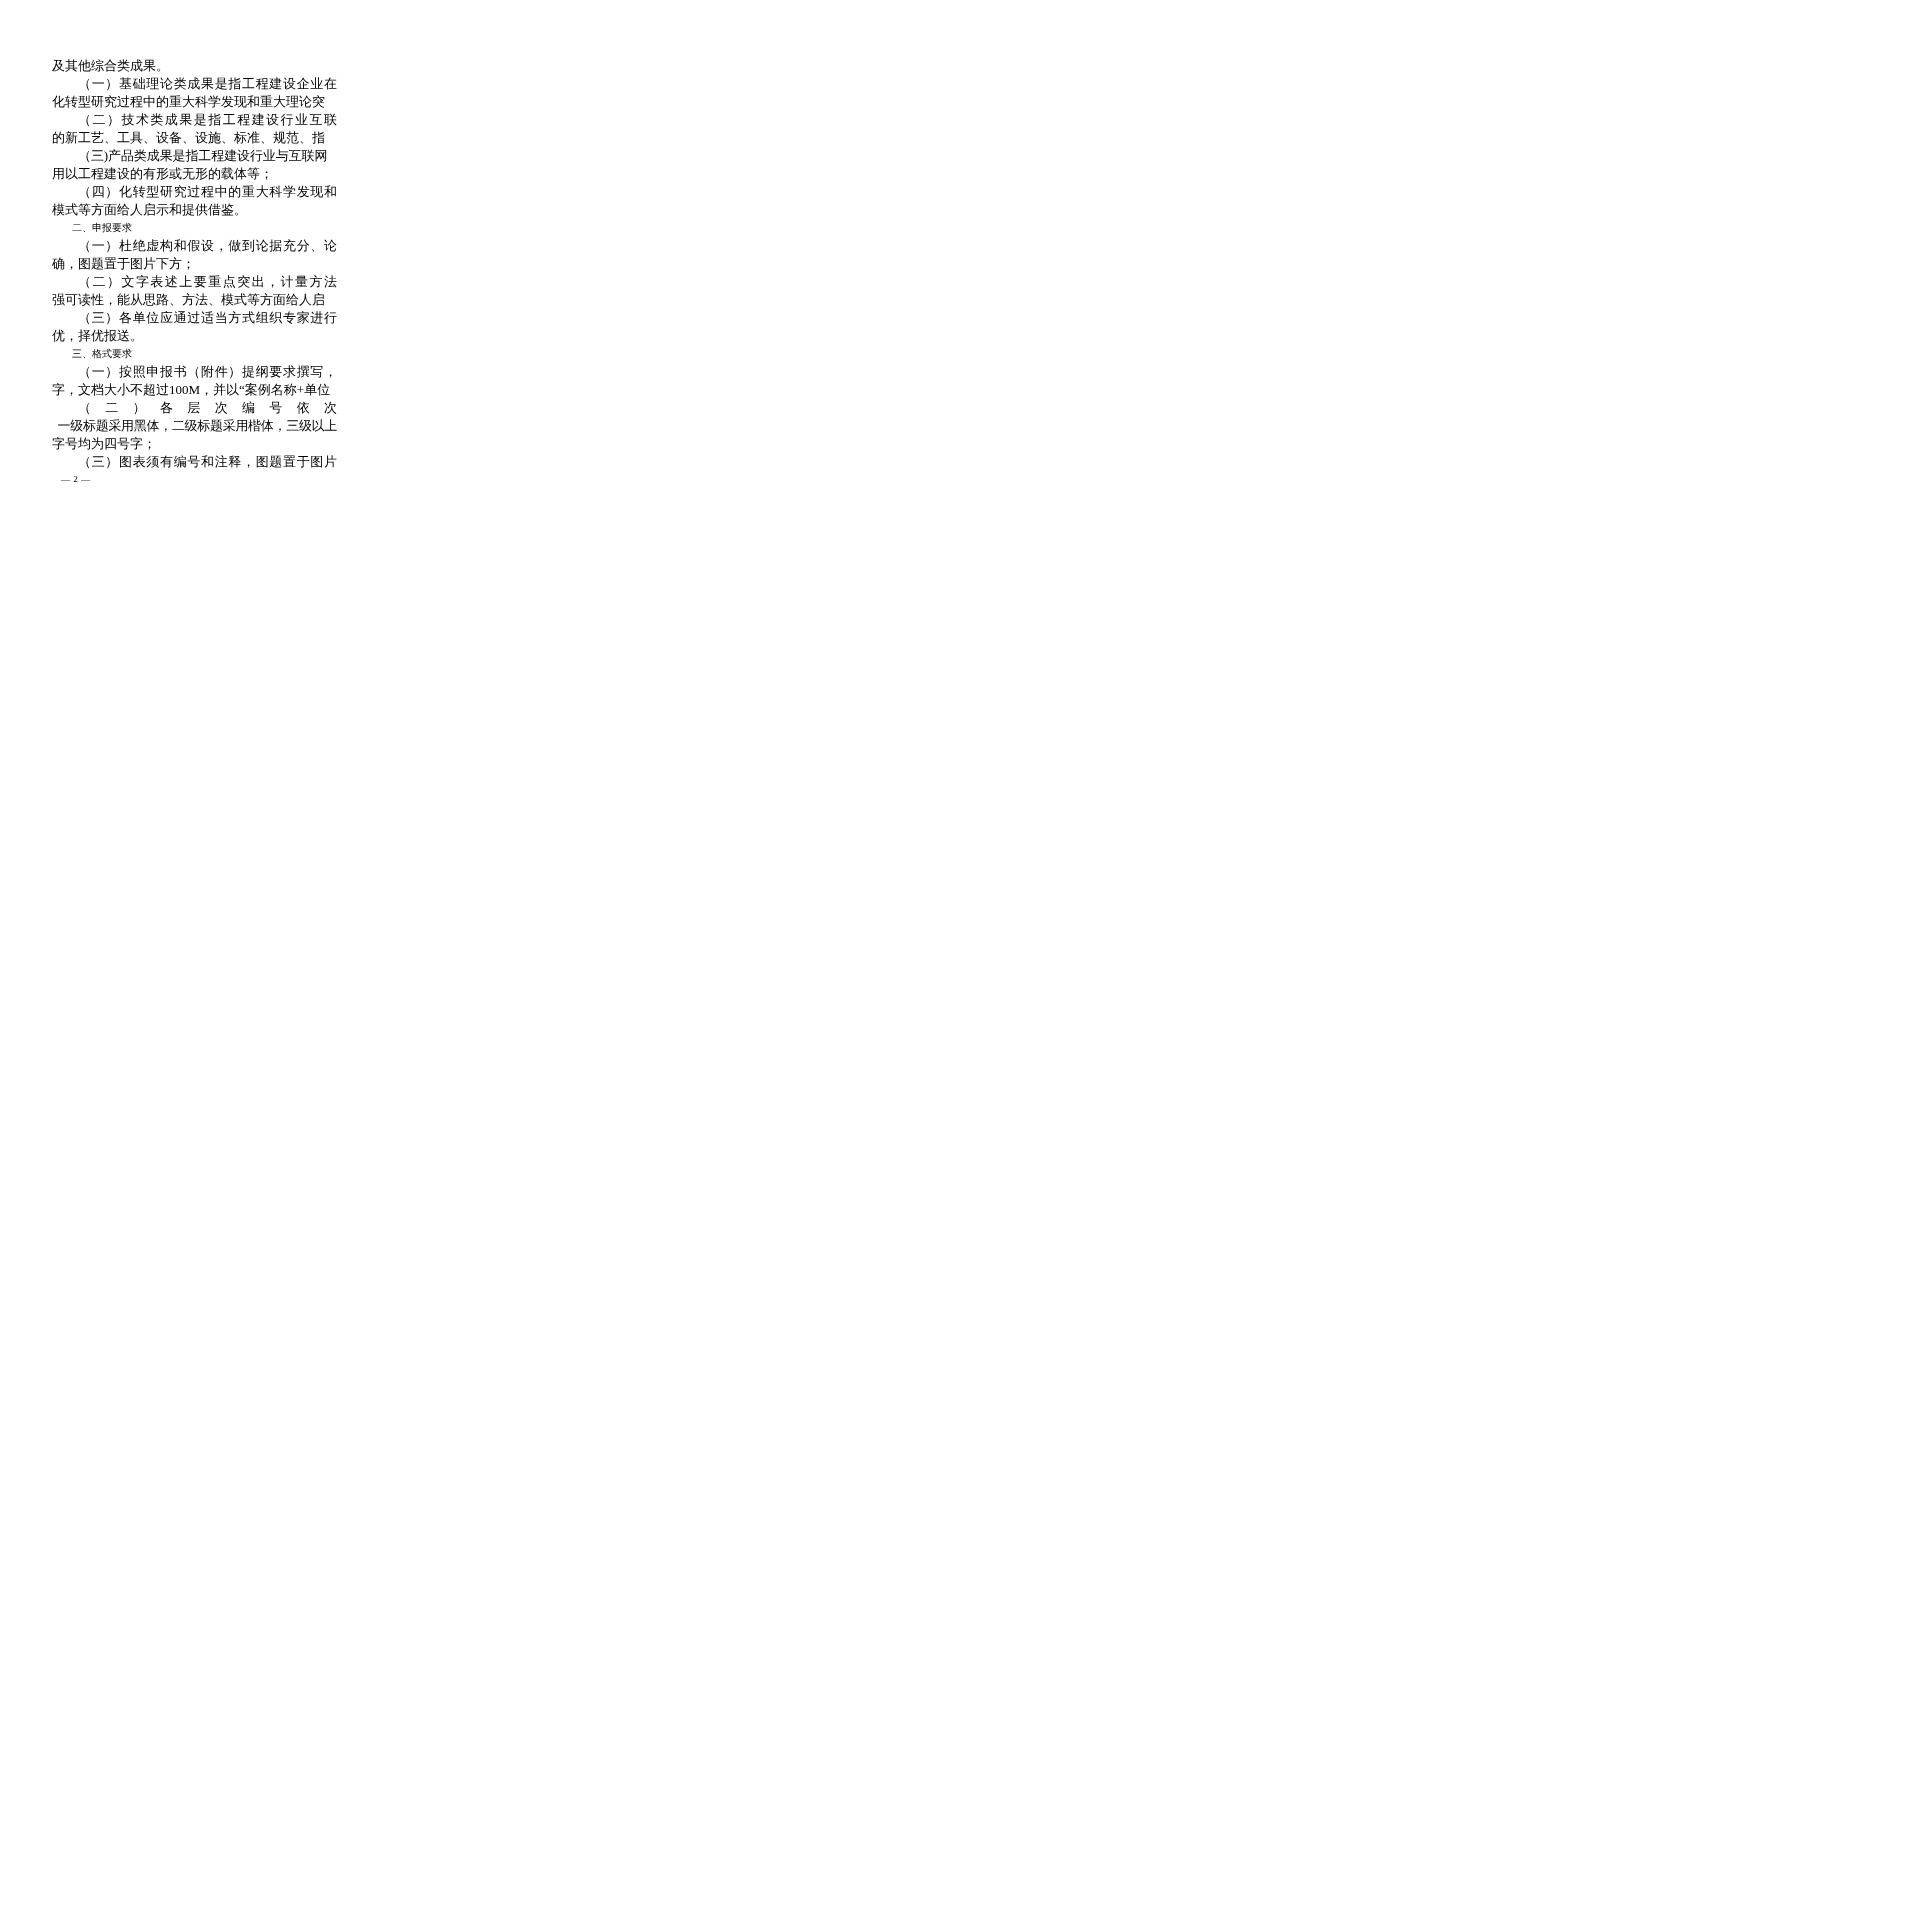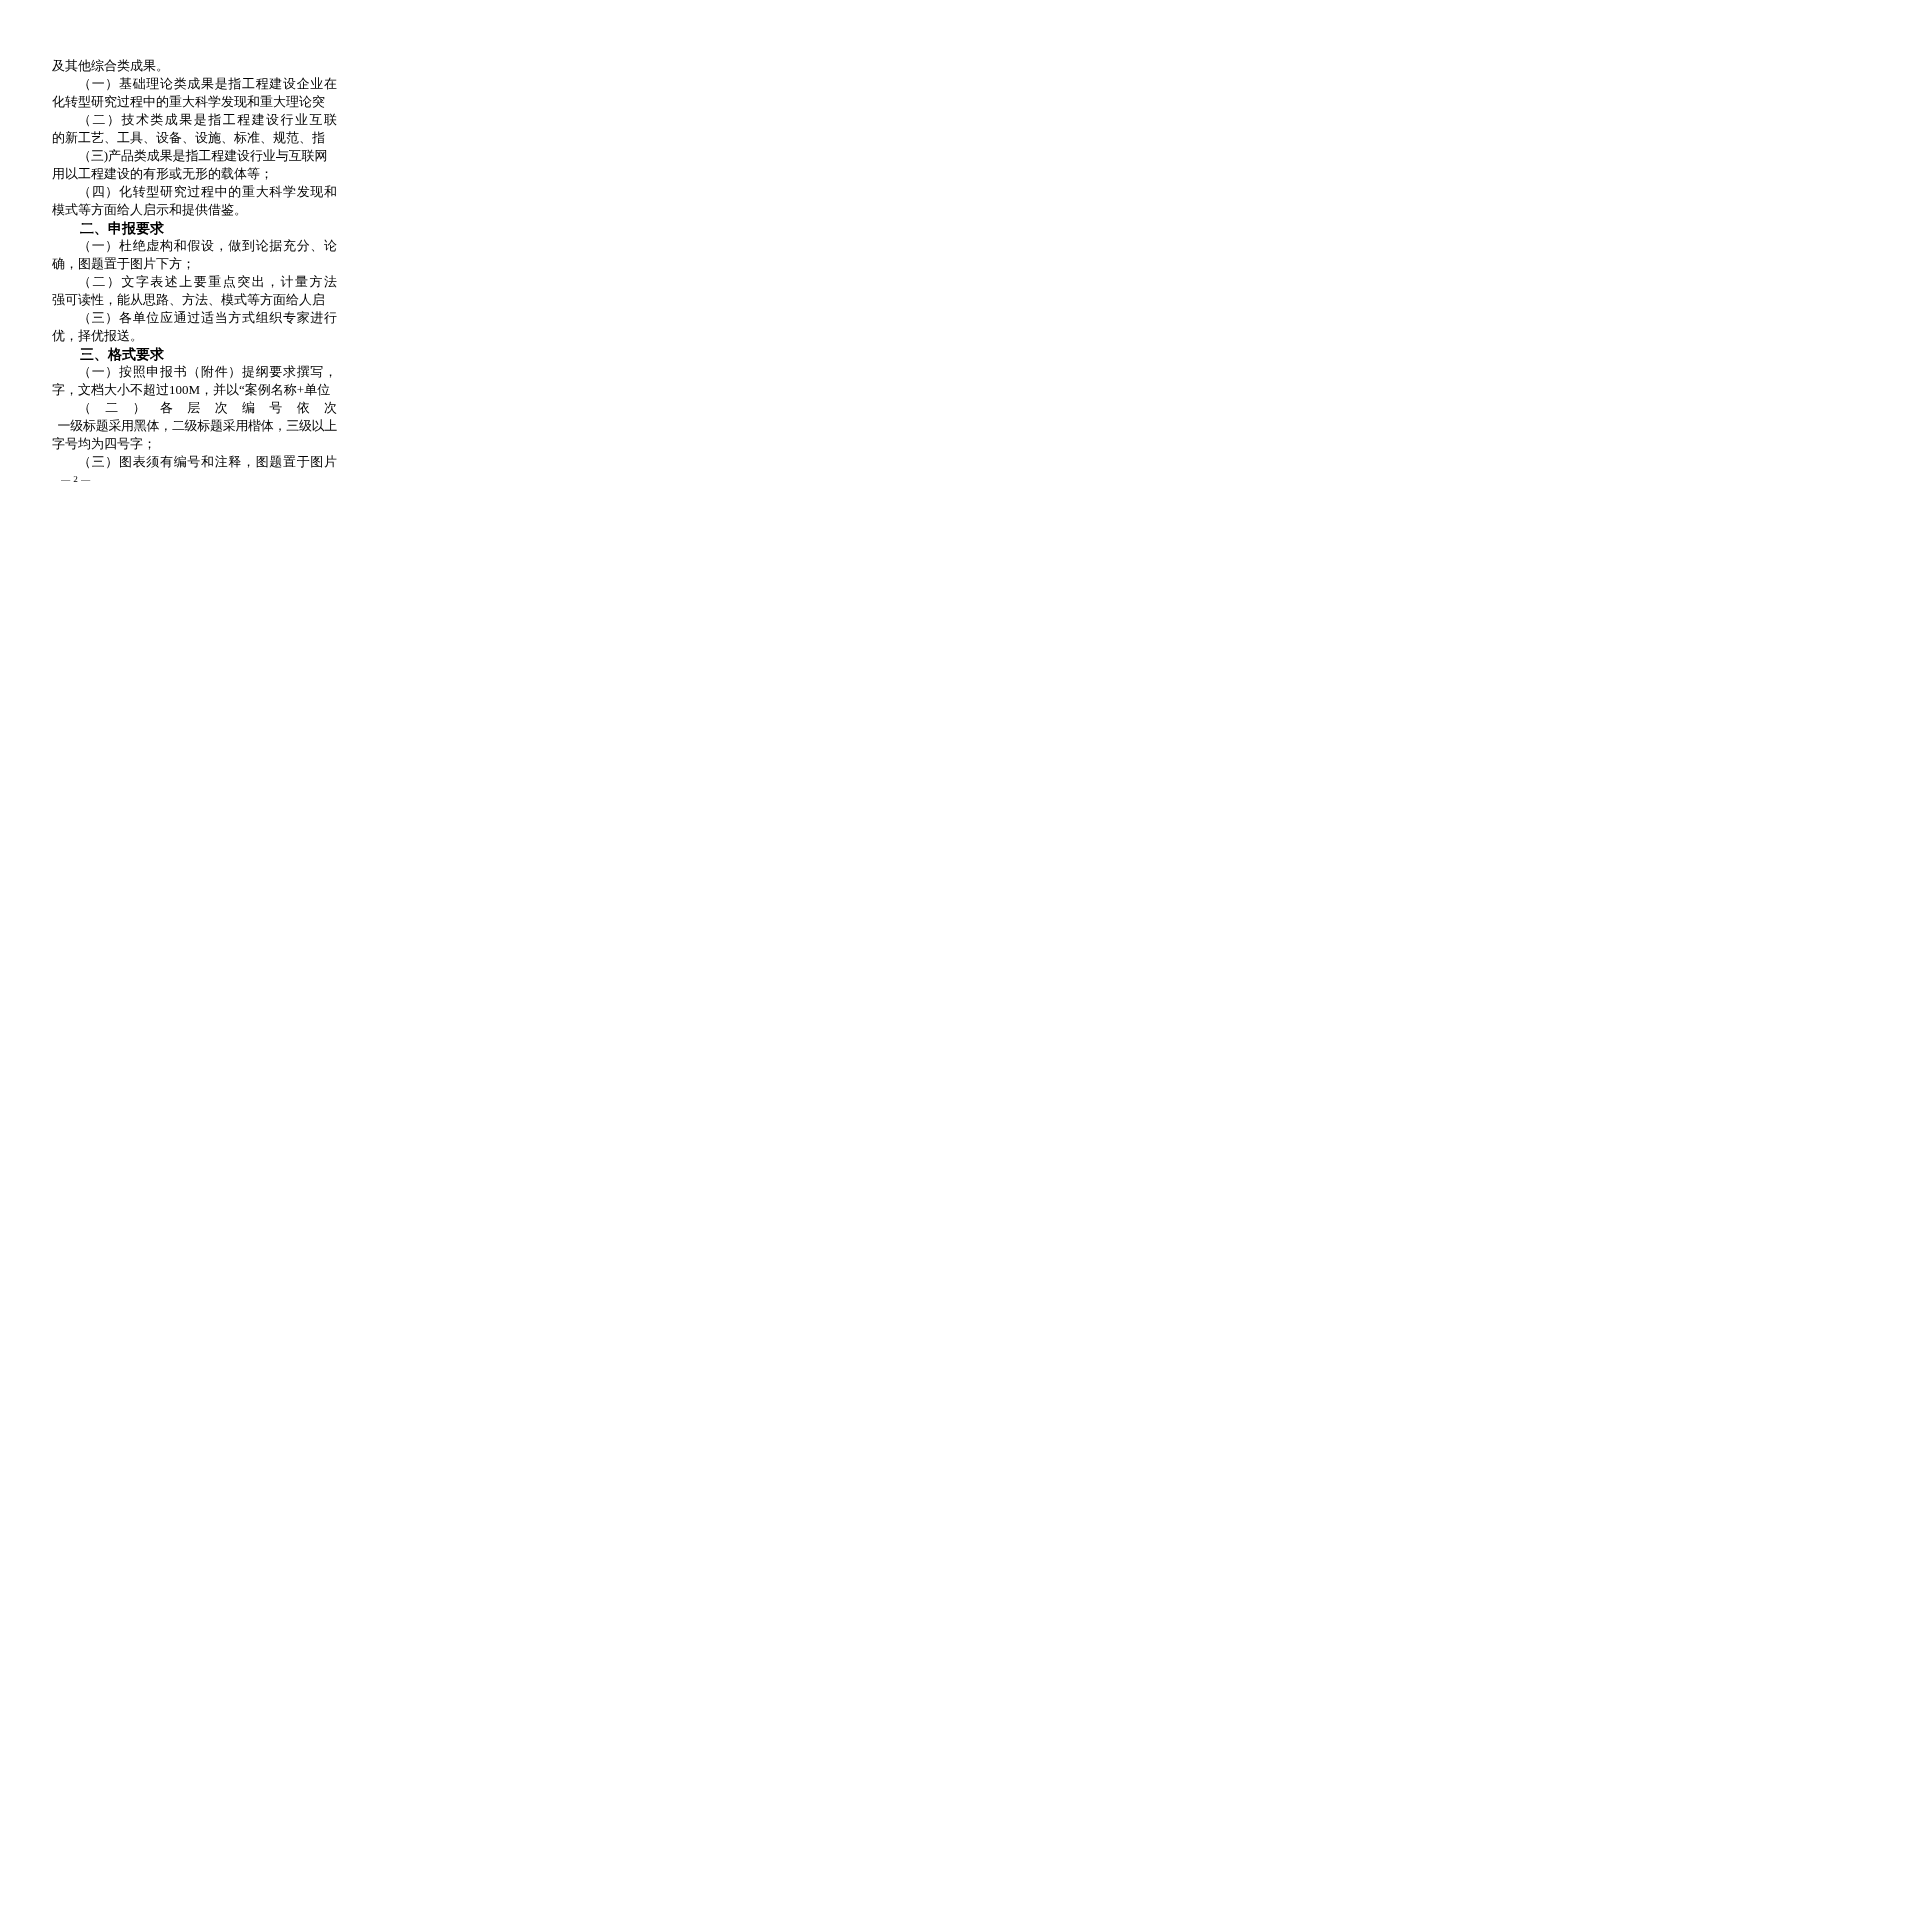--- a/index.html
+++ b/index.html
@@ -38,22 +38,22 @@
   .line.justify {
     text-align: justify;
   }
   .line.justify::after {
     content: "";
     display: inline-block;
     width: 100%;
   }
   .line.heading {
     font-family: "Liberation Sans", sans-serif;
-    font-weight: 700;
-    font-size: 14px;
+    font-weight: 400;
+    font-size: 10px;
   }
   .line.tight {
     letter-spacing: -0.1px;
   }
   .line.tighter {
     letter-spacing: -0.3px;
     text-align: right;
   }
   .page-number {
     position: absolute;

